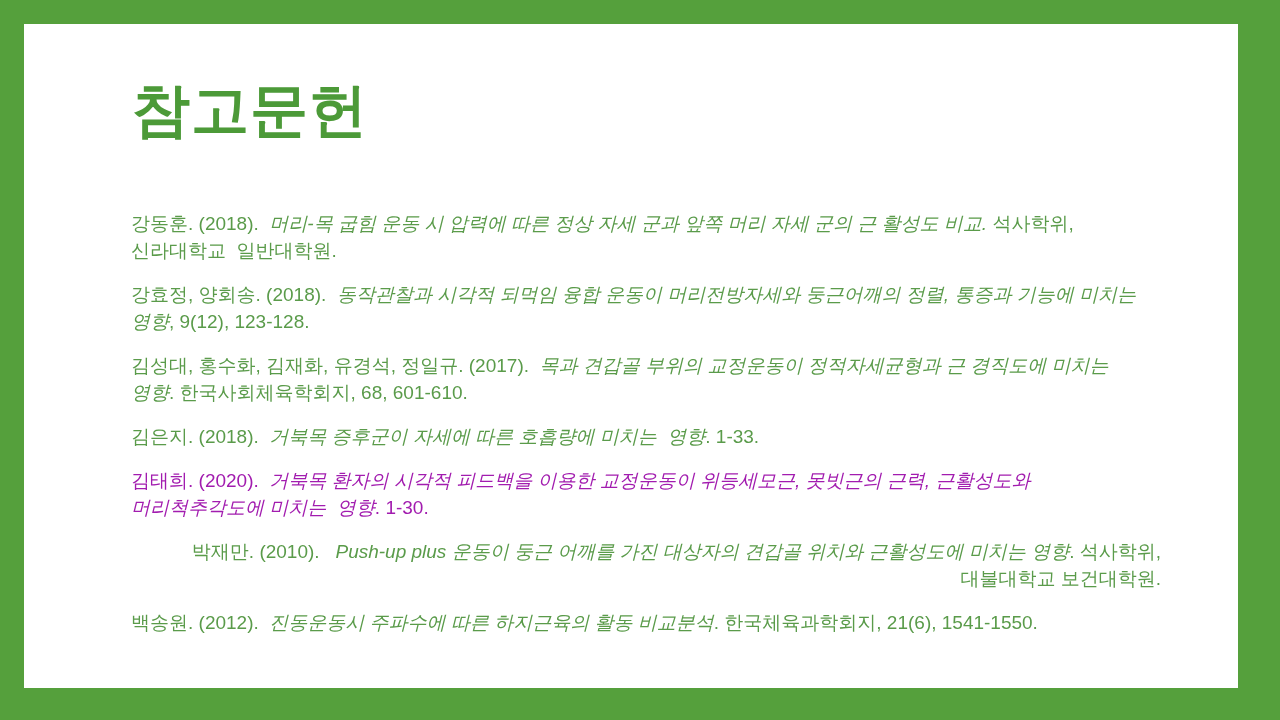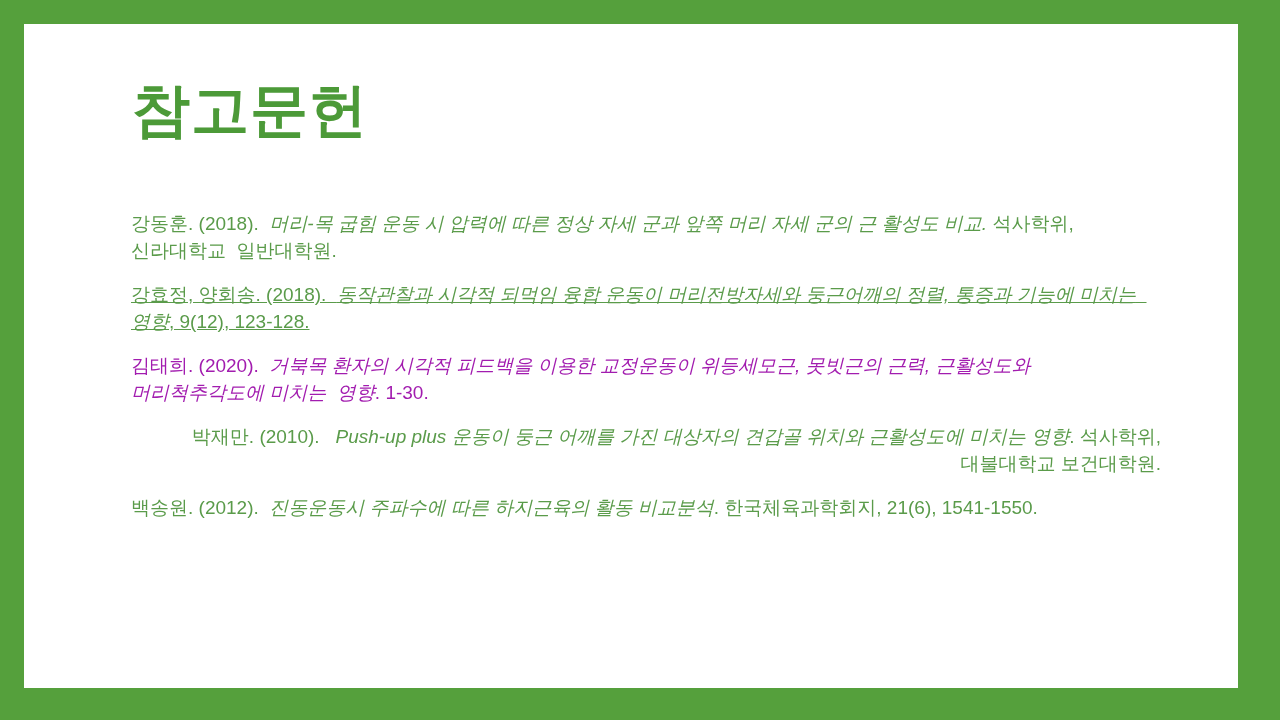--- a/index.html
+++ b/index.html
@@ -66,20 +66,22 @@
 </head>
 <body style="background: rgb(85, 160, 60);">
 
 <div id="slide" style="background: rgb(85, 160, 60);">
   <div id="slide-inner" style="background: rgb(255, 255, 255);">
 
     <div id="page-title" style="color: rgb(76, 154, 56);">참고문헌</div>
 
     <div id="reference-list">
         <div class="reference-entry" style="color: rgb(90, 155, 74);"><span class="ref-seg">강동훈. (2018).  </span><span class="ref-seg italic">머리-목 굽힘 운동 시 압력에 따른 정상 자세 군과 앞쪽 머리 자세 군의 근 활성도 비교.</span><span class="ref-seg"> 석사학위, 신라대학교  일반대학원.</span></div>
-        <div class="reference-entry" style="color: rgb(90, 155, 74); text-decoration: underline;"><span class="ref-seg">강효정, 양회송. (2018).  </span><span class="ref-seg italic">동작관찰과 시각적 되먹임 융합 운동이 머리전방자세와 둥근어깨의 정렬, 통증과 기능에 미치는  영향</span><span class="ref-seg">, 9(12), 123-128.</span></div>
+        <div class="reference-entry" style="color: rgb(90, 155, 74);"><span class="ref-seg">강효정, 양회송. (2018).  </span><span class="ref-seg italic">동작관찰과 시각적 되먹임 융합 운동이 머리전방자세와 둥근어깨의 정렬, 통증과 기능에 미치는  영향</span><span class="ref-seg">, 9(12), 123-128.</span></div>
+        <div class="reference-entry" style="color: rgb(90, 155, 74);"><span class="ref-seg">김성대, 홍수화, 김재화, 유경석, 정일규. (2017).  </span><span class="ref-seg italic">목과 견갑골 부위의 교정운동이 정적자세균형과 근 경직도에 미치는  영향</span><span class="ref-seg">. 한국사회체육학회지, 68, 601-610.</span></div>
+        <div class="reference-entry" style="color: rgb(90, 155, 74);"><span class="ref-seg">김은지. (2018).  </span><span class="ref-seg italic">거북목 증후군이 자세에 따른 호흡량에 미치는  영향</span><span class="ref-seg">. 1-33.</span></div>
         <div class="reference-entry" style="color: #a21caf;"><span class="ref-seg">김태희. (2020).  </span><span class="ref-seg italic">거북목 환자의 시각적 피드백을 이용한 교정운동이 위등세모근, 못빗근의 근력, 근활성도와 머리척추각도에 미치는  영향</span><span class="ref-seg">. 1-30.</span></div>
         <div class="reference-entry" style="color: rgb(90, 155, 74); text-align: right;"><span class="ref-seg">박재만. (2010).   </span><span class="ref-seg italic">Push-up plus 운동이 둥근 어깨를 가진 대상자의 견갑골 위치와 근활성도에 미치는 영향</span><span class="ref-seg">. 석사학위, 대불대학교 보건대학원.</span></div>
         <div class="reference-entry" style="color: rgb(90, 155, 74);"><span class="ref-seg">백송원. (2012).  </span><span class="ref-seg italic">진동운동시 주파수에 따른 하지근육의 활동 비교분석</span><span class="ref-seg">. 한국체육과학회지, 21(6), 1541-1550.</span></div>
       </div>
 
   </div>
 </div>
 
 </body></html>

